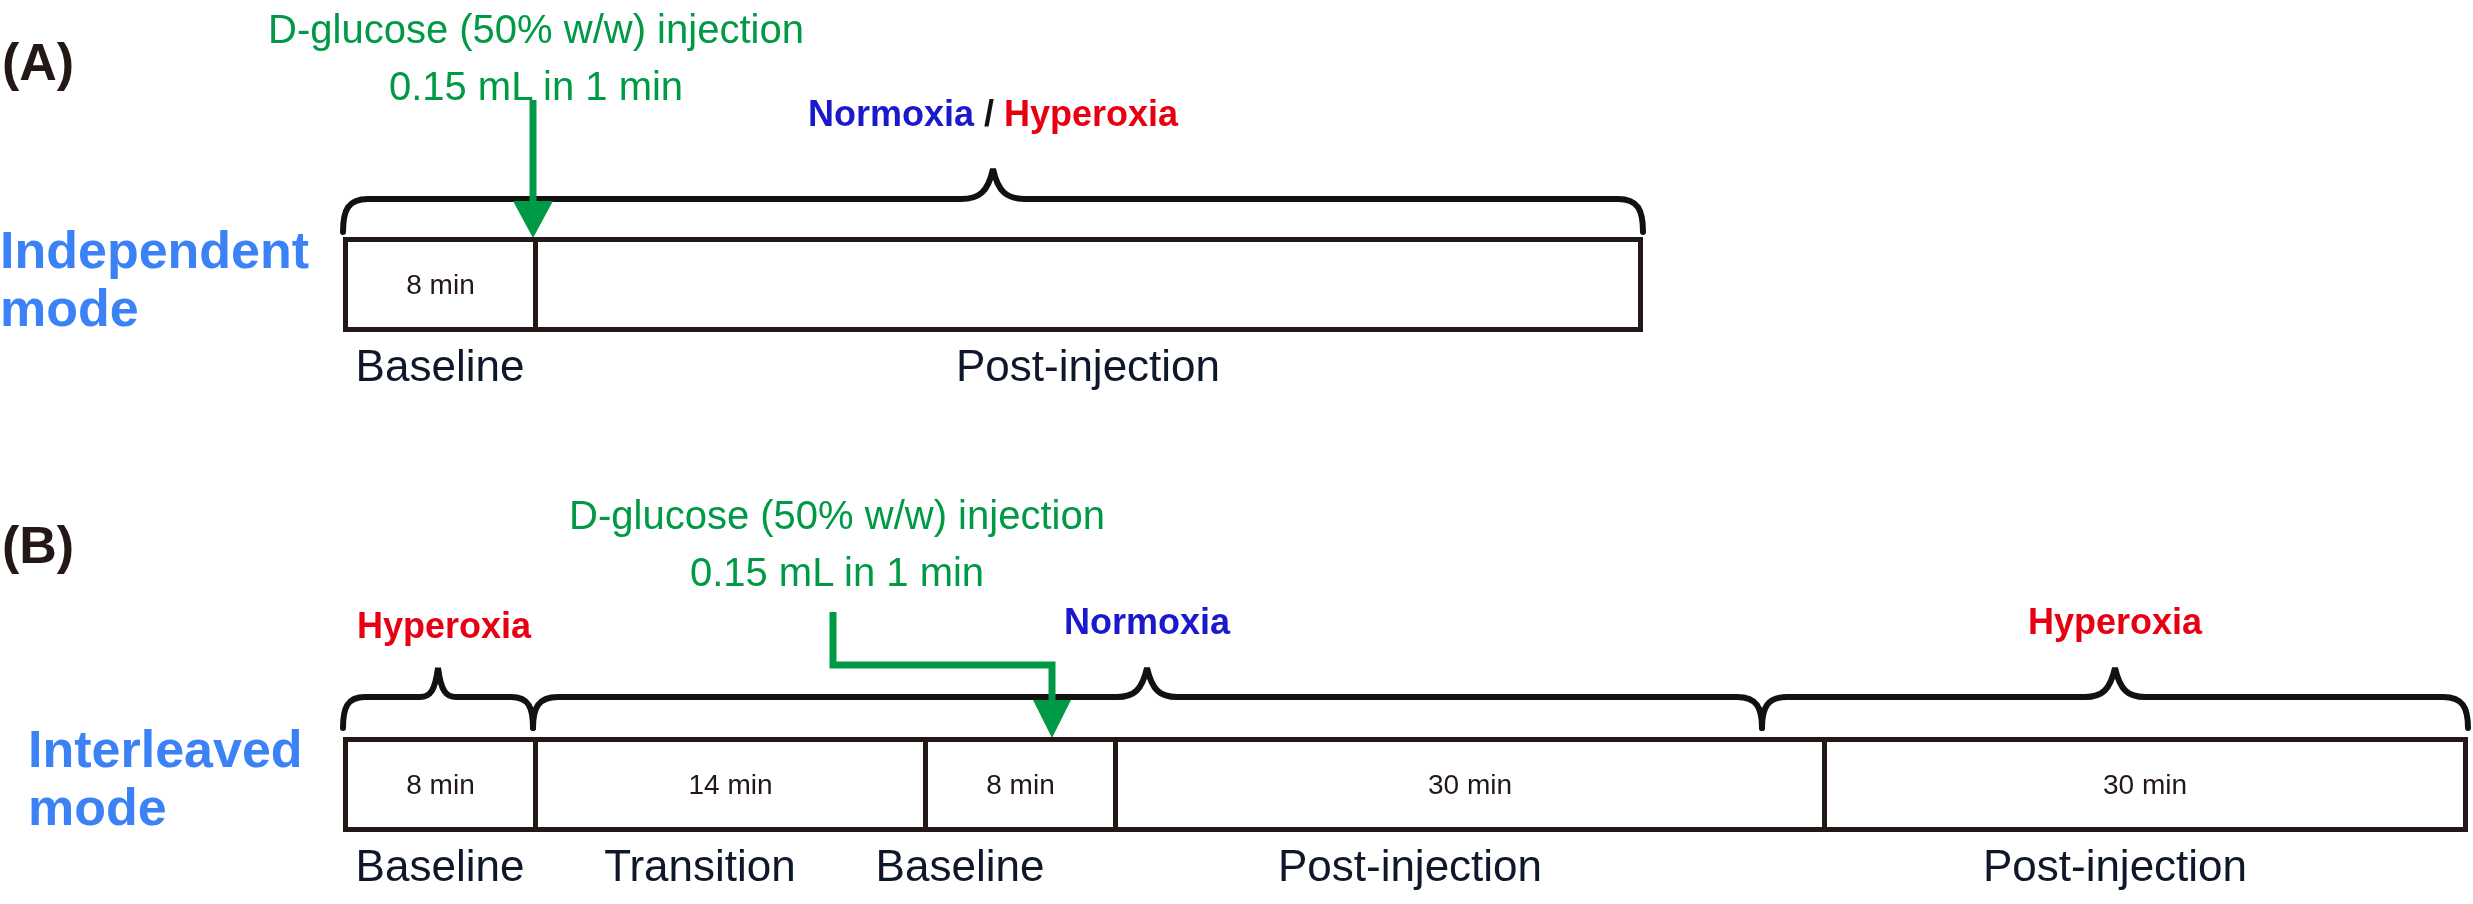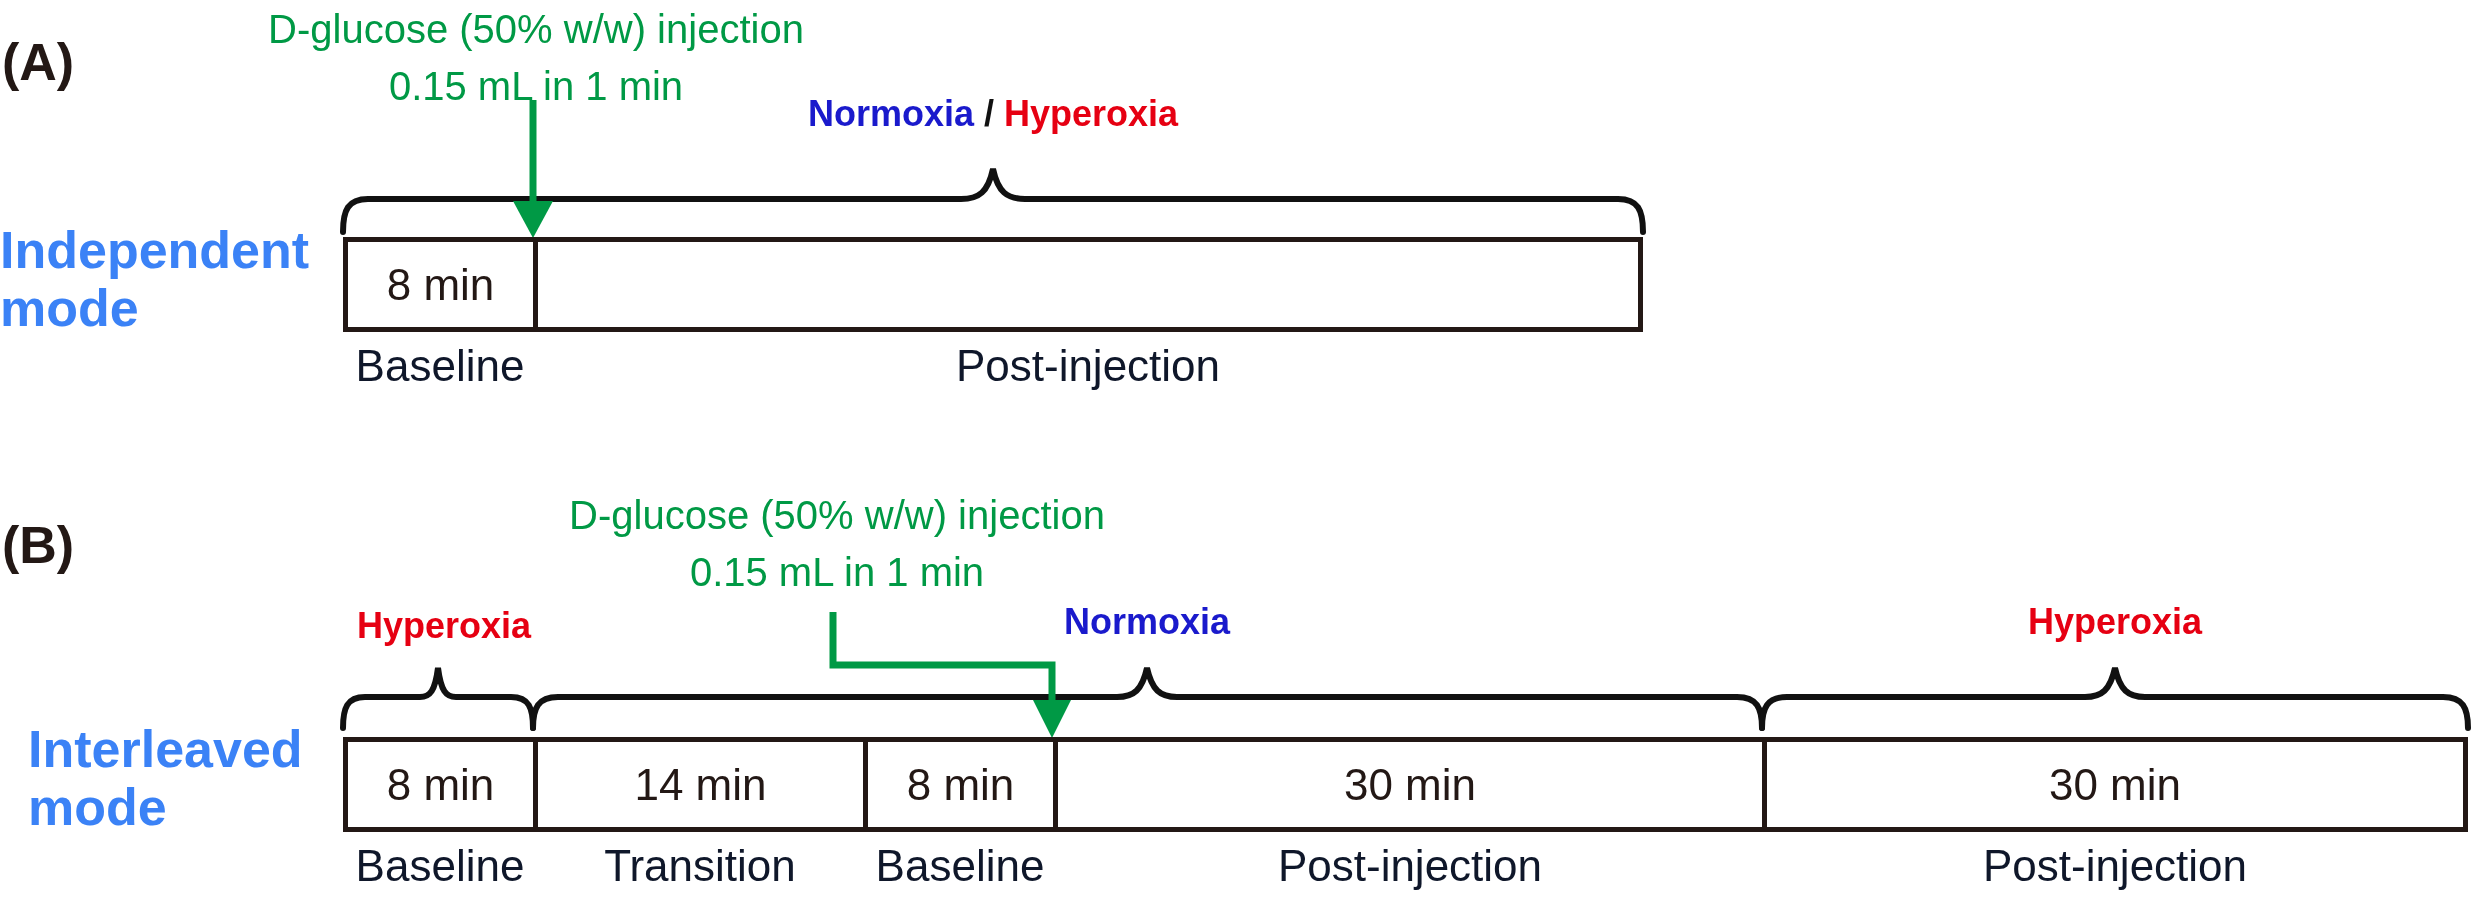--- a/index.html
+++ b/index.html
@@ -23,21 +23,21 @@
     font-size:40px;line-height:57px;
   }
   .gas-label{font-size:36px;font-weight:700;line-height:1;}
   .timeline{
     display:flex;box-sizing:border-box;
     border:5px solid #231815;background:#ffffff;
   }
   .cell{
     box-sizing:border-box;
     display:flex;align-items:center;justify-content:center;
-    font-size:44px;color:#231815;
+    font-size:28px;color:#231815;
   }
   .cell.div-r{border-right:5px solid #231815;}
   .phase-label{font-size:44px;line-height:1;color:#0f172a;}
   svg.overlay{position:absolute;left:0;top:0;pointer-events:none;}
 </style>
 </head>
 <body>
 
 <div class="canvas">
 
@@ -100,21 +100,21 @@
 
   <div class="abs mode-label" style="left:0px;top:720px;padding-left:28px;">
     <div>Interleaved</div>
     <div>mode</div>
   </div>
 
   <div class="abs timeline" style="left:343px;top:737px;width:2125px;height:95px;">
     <div class="cell div-r" style="width:190px;">
       <span>8 min</span>
     </div>
-    <div class="cell div-r" style="width:330px;align-items:center;">
+    <div class="cell div-r" style="width:390px;align-items:center;">
       <span>14 min</span>
     </div>
     <div class="cell div-r" style="width:190px;">
       <span>8 min</span>
     </div>
     <div class="cell div-r" style="width:709px;">
       <span>30 min</span>
     </div>
     <div class="cell" style="flex:1;">
       <span>30 min</span>

